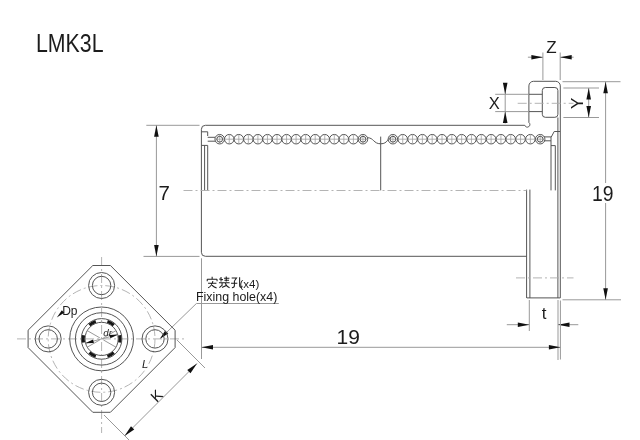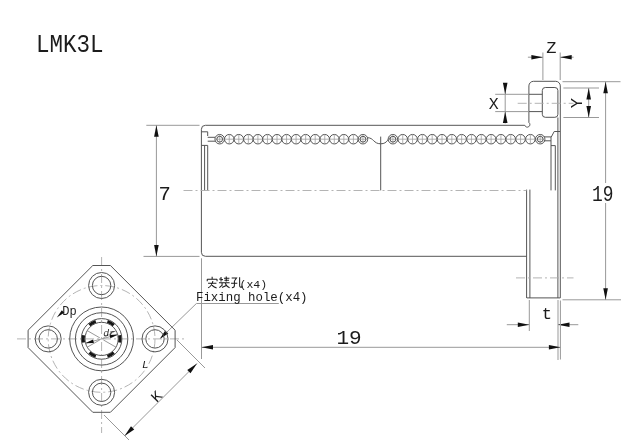--- a/index.html
+++ b/index.html
@@ -1,17 +1,17 @@
 <!DOCTYPE html>
 <html><head>
 <meta charset="utf-8">
 <style>
 html,body{margin:0;padding:0;background:#fff;}
 #page{position:relative;width:640px;height:440px;background:#fff;overflow:hidden;
-  font-family:Liberation Mono, monospace;}
+  font-family:Liberation Sans, sans-serif;}
 svg{position:absolute;left:0;top:0;}
 text{fill:#1c1c1c;}
 .obj{stroke:#555;stroke-width:1;fill:none;}
 .thin{stroke:#999;stroke-width:1;fill:none;}
 .cl{stroke:#ababab;stroke-width:0.9;fill:none;stroke-dasharray:9 3 2 3;}
 .arr{fill:#111;stroke:none;}
 </style>
 </head>
 <body>
 <div id="page">

